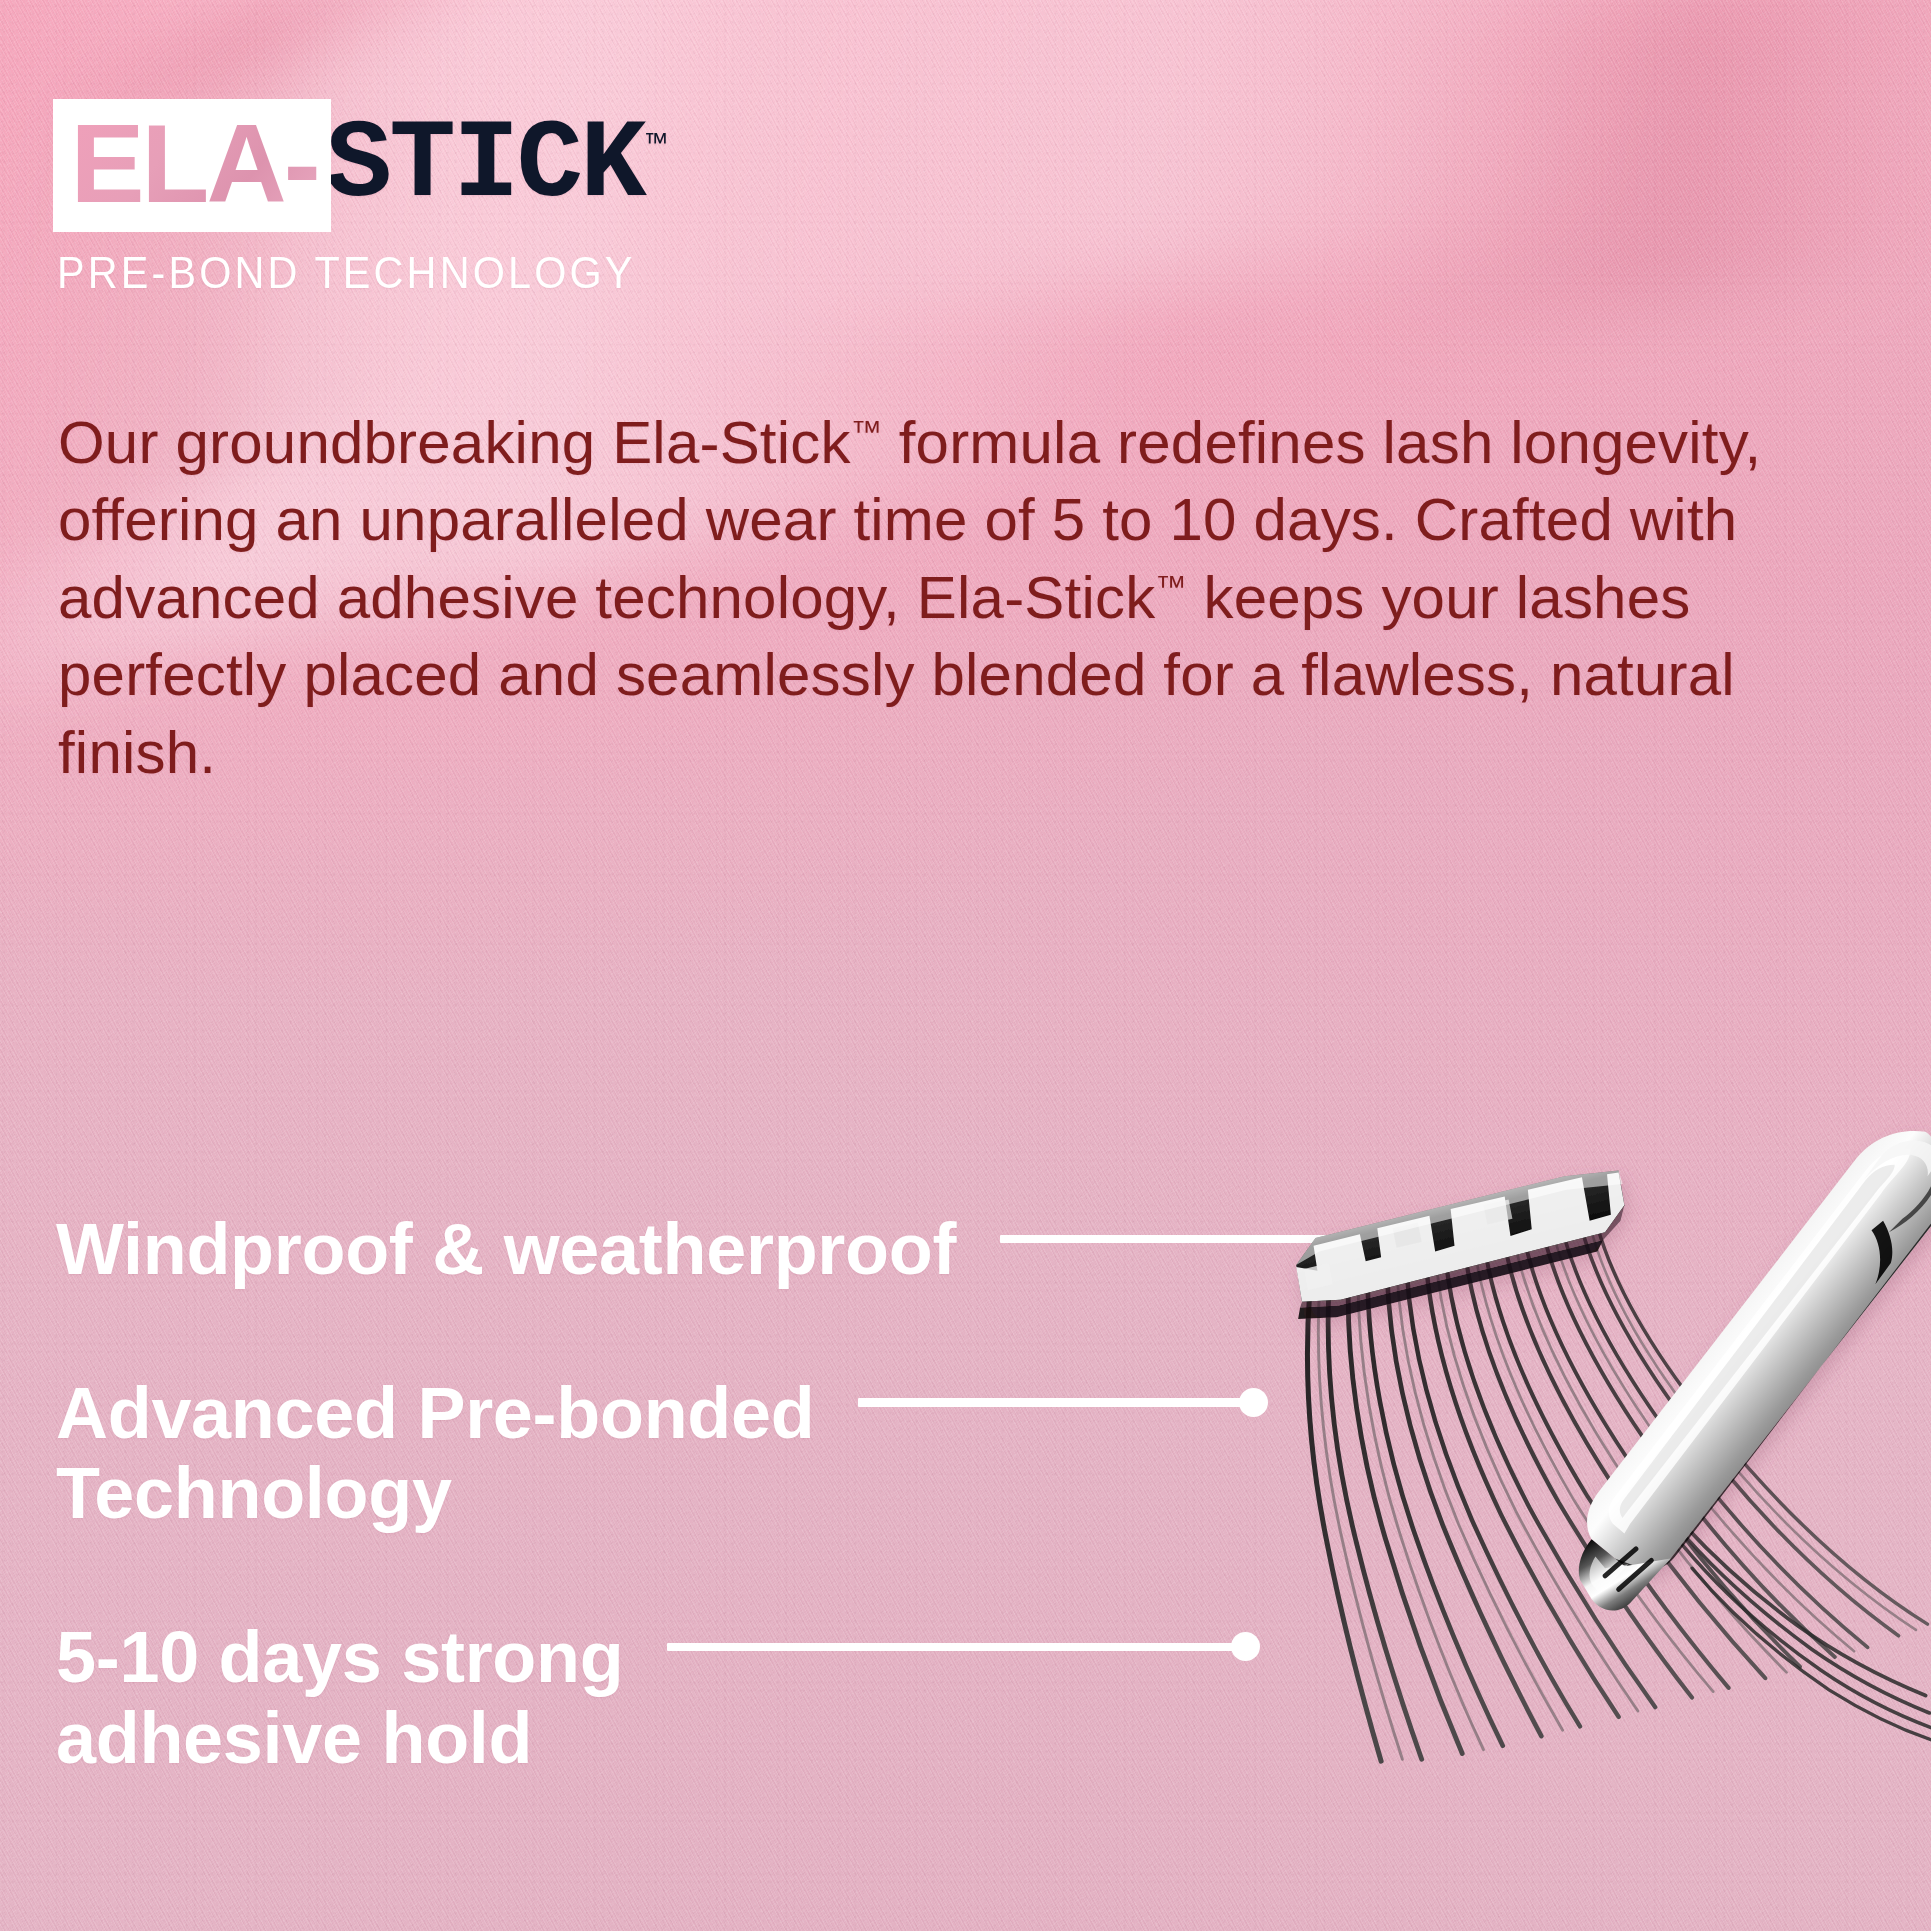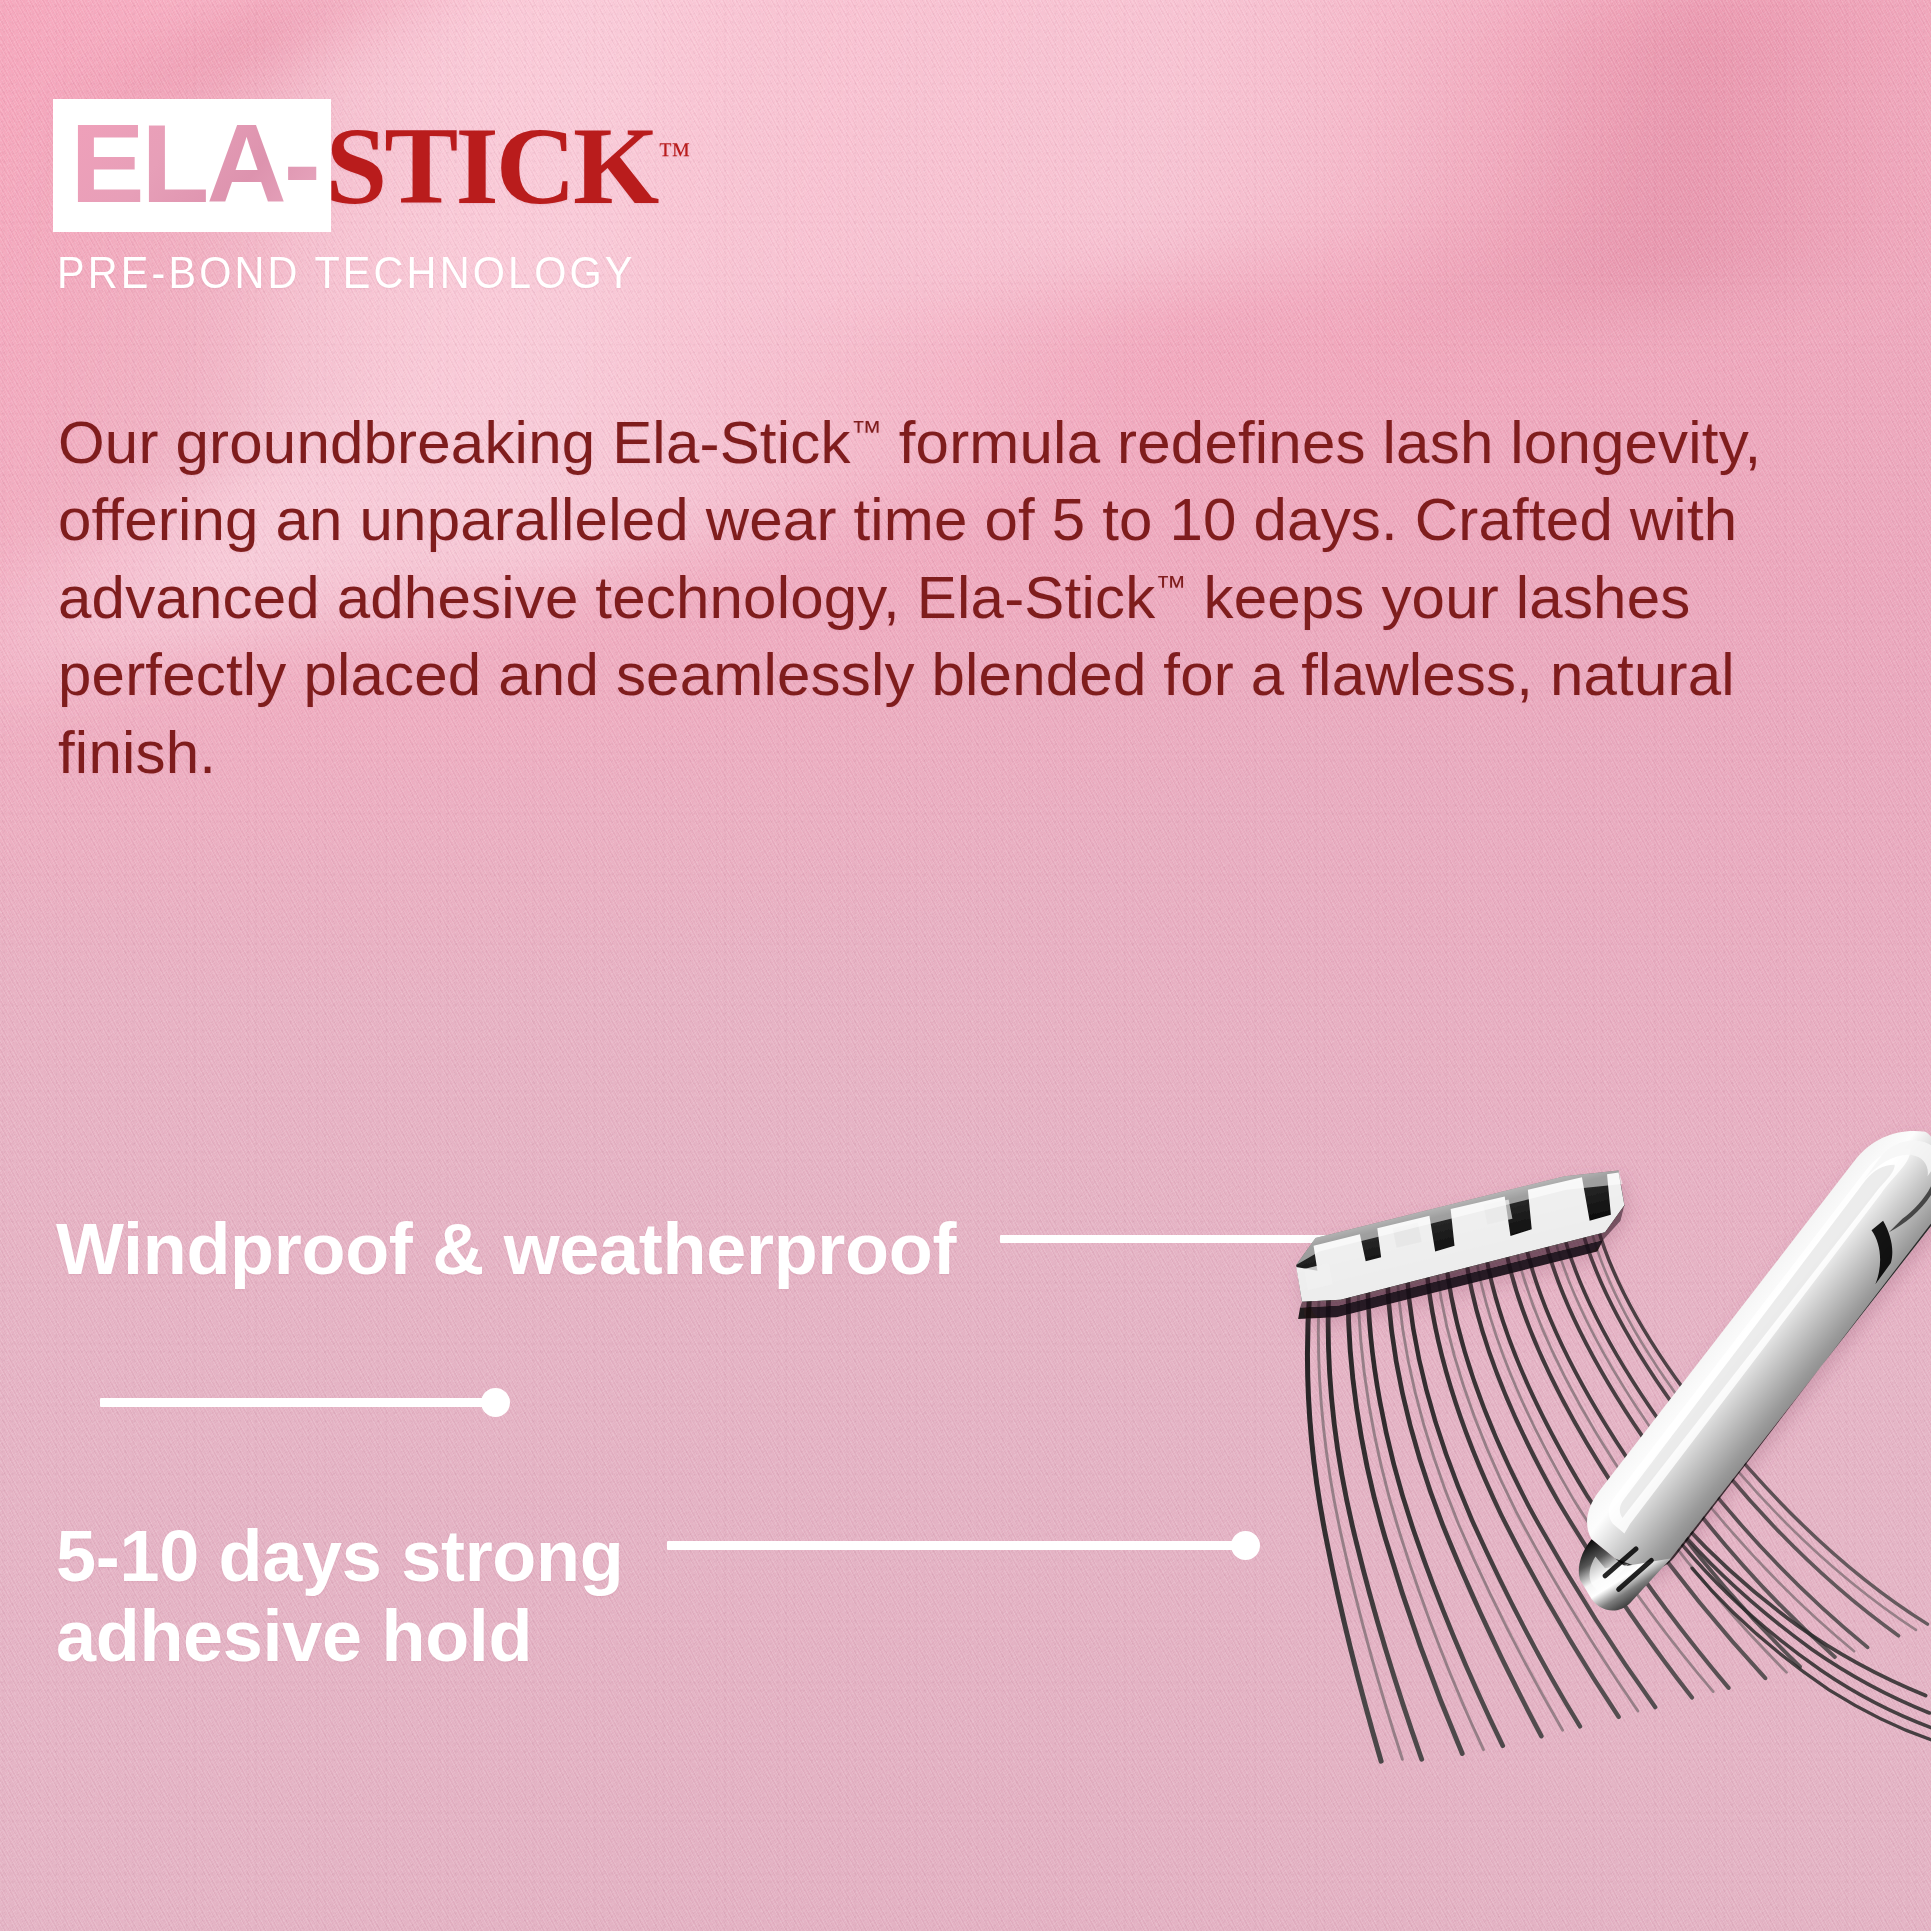--- a/index.html
+++ b/index.html
@@ -151,26 +151,26 @@
     
     background:linear-gradient(128deg,#f0a0ba 0%, #e79fb8 38%, #dd93ae 70%, #e9a8c0 100%);
     -webkit-background-clip:text;
     background-clip:text;
     color:transparent;
     -webkit-text-fill-color:transparent;
     white-space:nowrap;
   }
 
   .logo-stick {
-    font-family:Liberation Serif, serif;
+    font-family:Liberation Mono, monospace;
     font-weight:700;
     font-size:111px;
     line-height:133px;
     letter-spacing:-2.9px;
-    color:#b91c1c;
+    color:#0f172a;
     white-space:nowrap;
     margin-left:-5.8px;
     text-shadow:0 1px 1.9px rgba(190,110,140,.20);
   }
   .logo-tm {
     font-size:33px;
     font-weight:400;
     vertical-align:super;
     line-height:1;
     letter-spacing:0;
@@ -303,20 +303,22 @@
 
       <div class="feature f1">
         <div class="feature-label">Windproof &amp; weatherproof</div>
         <div class="connector">
           <div class="connector-line"></div>
           <div class="connector-dot"></div>
         </div>
       </div>
 
       <div class="feature f2">
+        <div class="feature-label">Advanced Pre-bonded
+Technology</div>
         <div class="connector">
           <div class="connector-line"></div>
           <div class="connector-dot"></div>
         </div>
       </div>
 
       <div class="feature f3">
         <div class="feature-label">5-10 days strong
 adhesive hold</div>
         <div class="connector">

